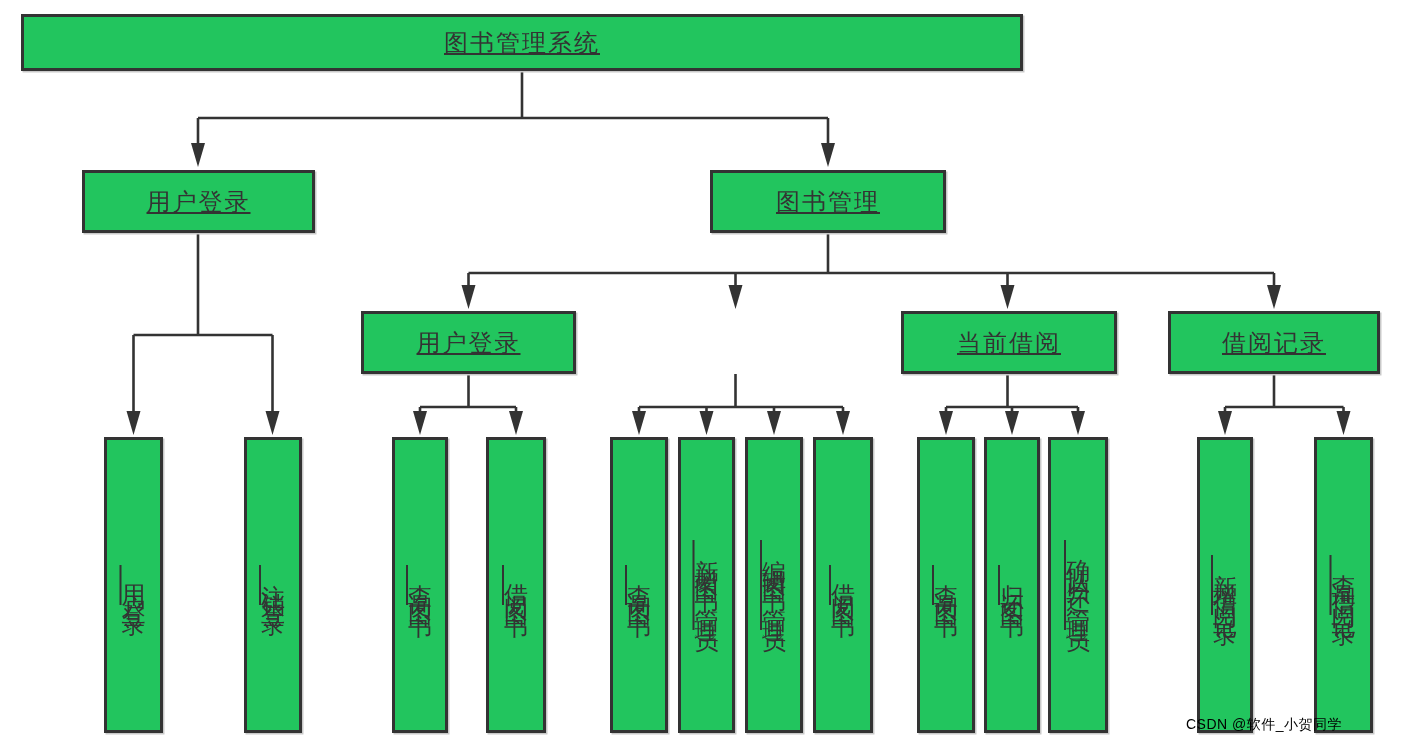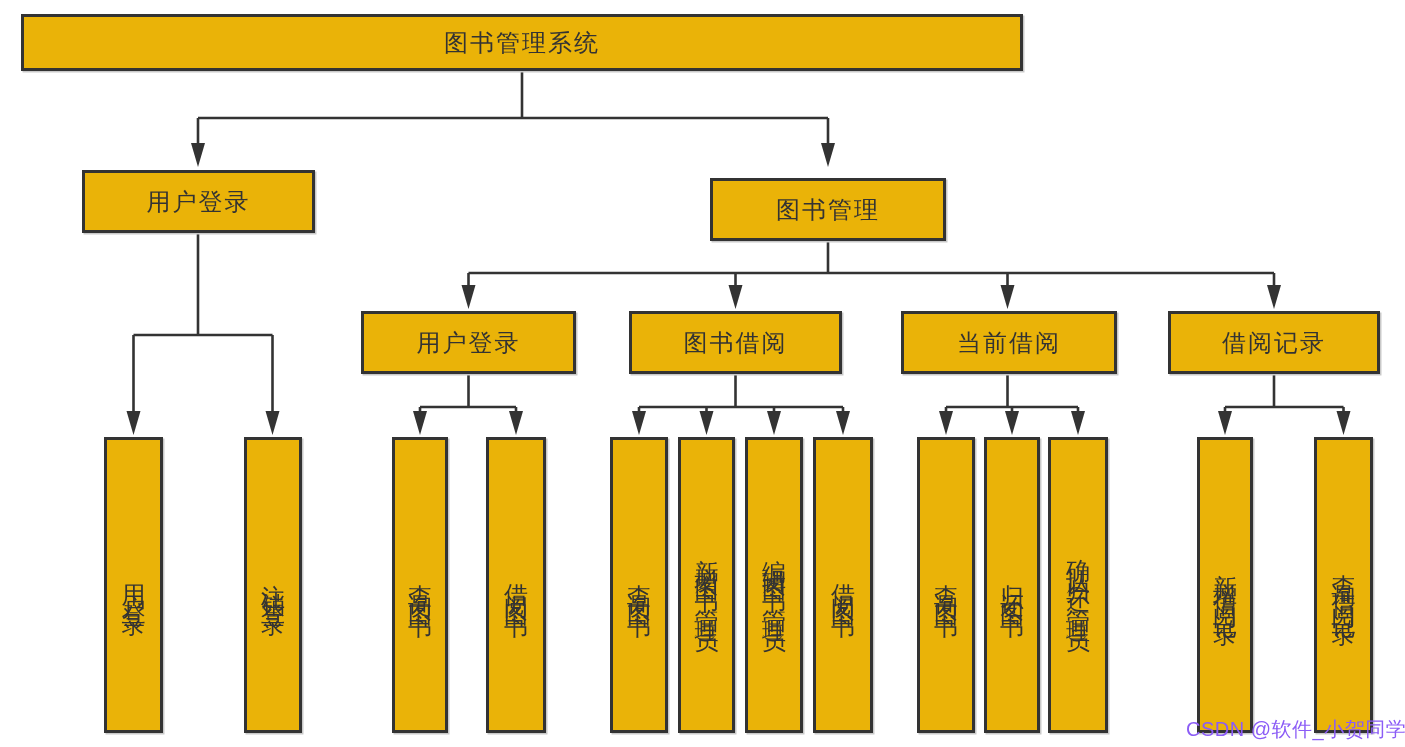--- a/index.html
+++ b/index.html
@@ -28,47 +28,48 @@
     fill: none;
   }
   #connectors path.arrow {
     fill: #333333;
     stroke: none;
   }
   .box {
     position: absolute;
     box-sizing: border-box;
     border: 3px solid #333333;
-    background: #eab308;
+    background: #22c55e;
     box-shadow: 1.5px 1.5px 0 #c9c9c9;
     display: flex;
     align-items: center;
     justify-content: center;
     color: #333333;
+    text-decoration: underline;
   }
   .box-h span {
     font-size: 24px;
     letter-spacing: 2px;
     line-height: 1;
     white-space: nowrap;
   }
   .box-v span {
     writing-mode: vertical-rl;
     text-orientation: mixed;
     font-size: 24px;
     letter-spacing: 10px;
     line-height: 1;
     white-space: nowrap;
   }
   .watermark {
     position: absolute;
     left: 1186px;
     top: 716px;
-    font-size: 20px;
-    color: #8b5cf6;
+    font-size: 14px;
+    color: #000000;
     letter-spacing: 0.5px;
     white-space: nowrap;
   }
 </style>
 </head>
 <body>
 
 <div id="stage">
 
   <svg id="connectors" viewBox="0 0 1405 747" xmlns="http://www.w3.org/2000/svg">
@@ -147,30 +148,27 @@
     </g>
   </svg>
 
   <div class="box box-h" style="left:21px; top:14px; width:1002px; height:57px;">
     <span>图书管理系统</span>
   </div>
 
   <div class="box box-h" style="left:82px; top:170px; width:233px; height:63px;">
     <span>用户登录</span>
   </div>
-  <div class="box box-h" style="left:710px; top:170px; width:236px; height:63px;margin-top:8px;">
+  <div class="box box-h" style="left:710px; top:170px; width:236px; height:63px;">
     <span>图书管理</span>
   </div>
 
   <div class="box box-h" style="left:361px; top:311px; width:215px; height:63px;">
     <span>用户登录</span>
   </div>
-  <div class="box box-h" style="left:629px; top:311px; width:213px; height:63px;">
-    <span>图书借阅</span>
-  </div>
   <div class="box box-h" style="left:901px; top:311px; width:216px; height:63px;">
     <span>当前借阅</span>
   </div>
   <div class="box box-h" style="left:1168px; top:311px; width:212px; height:63px;">
     <span>借阅记录</span>
   </div>
 
   <div class="box box-v" style="left:104px; top:437px; width:59px; height:296px;">
     <span>用户登录</span>
   </div>

